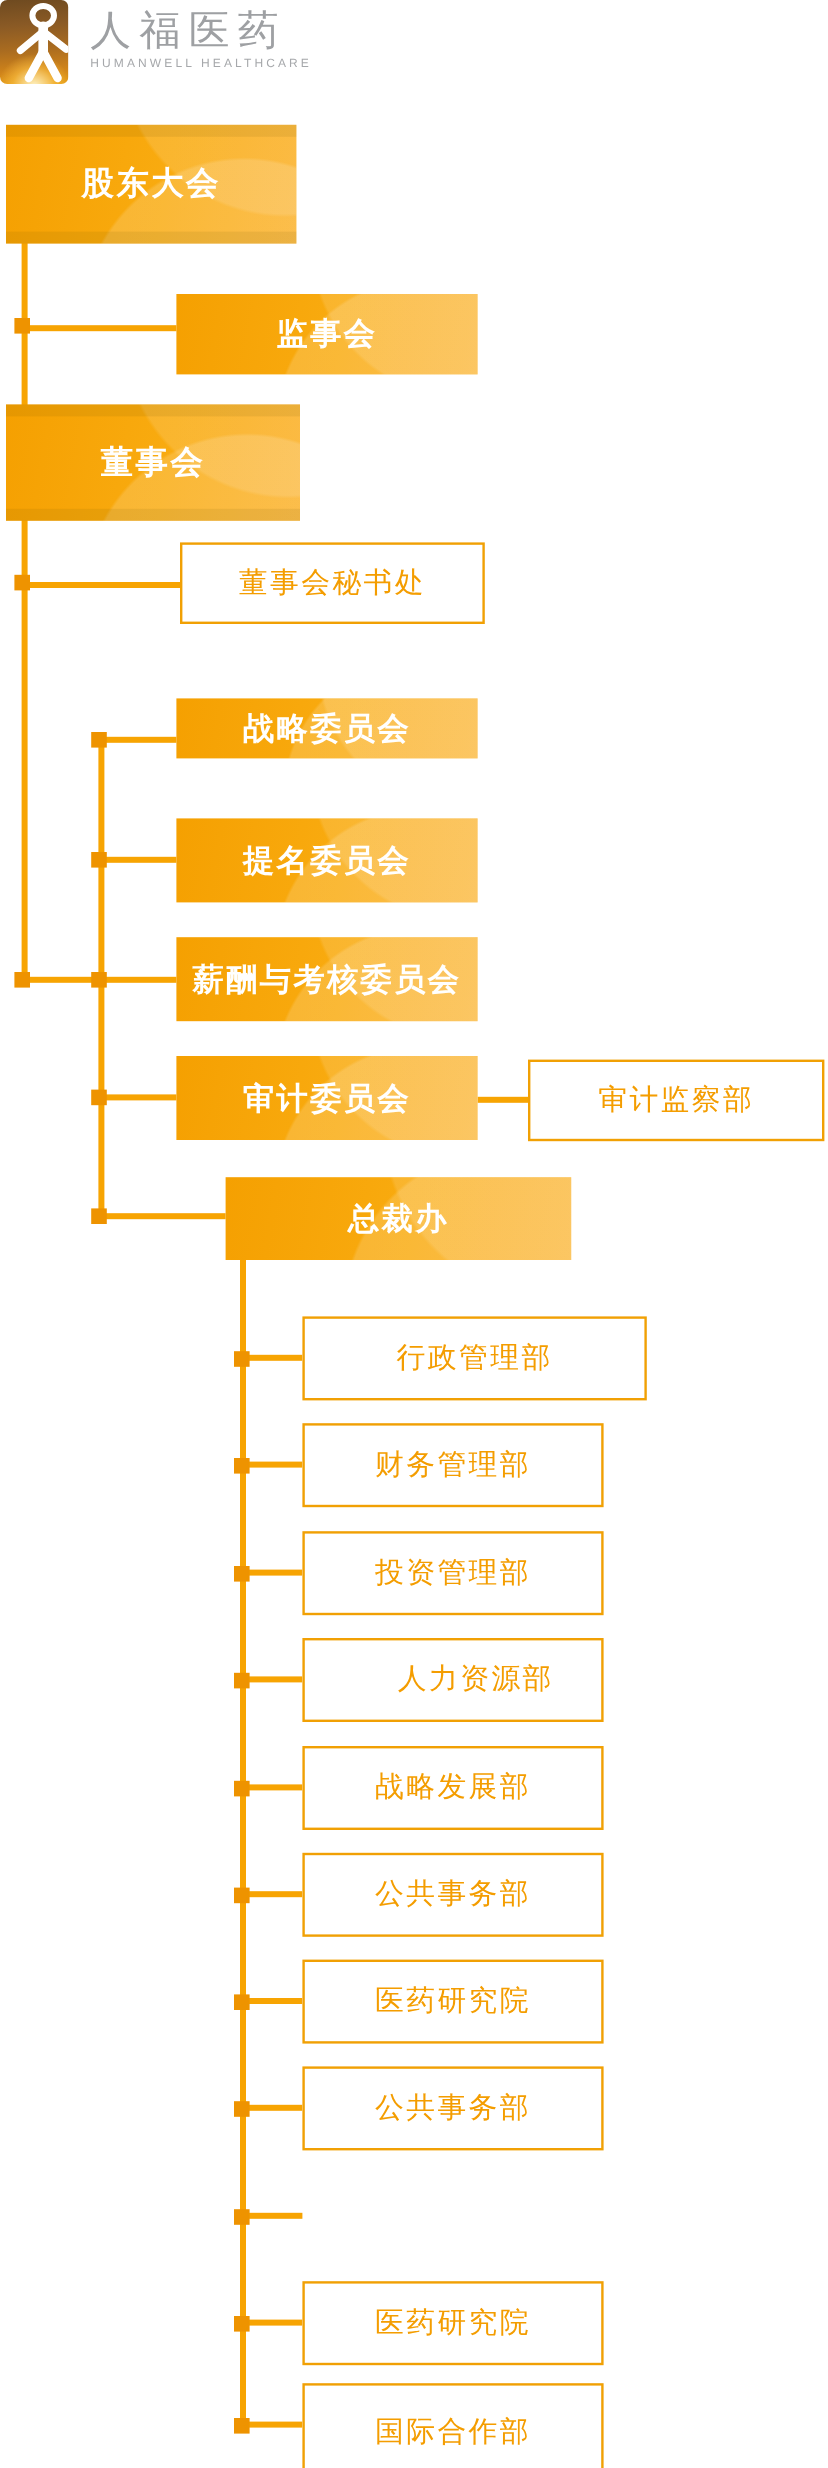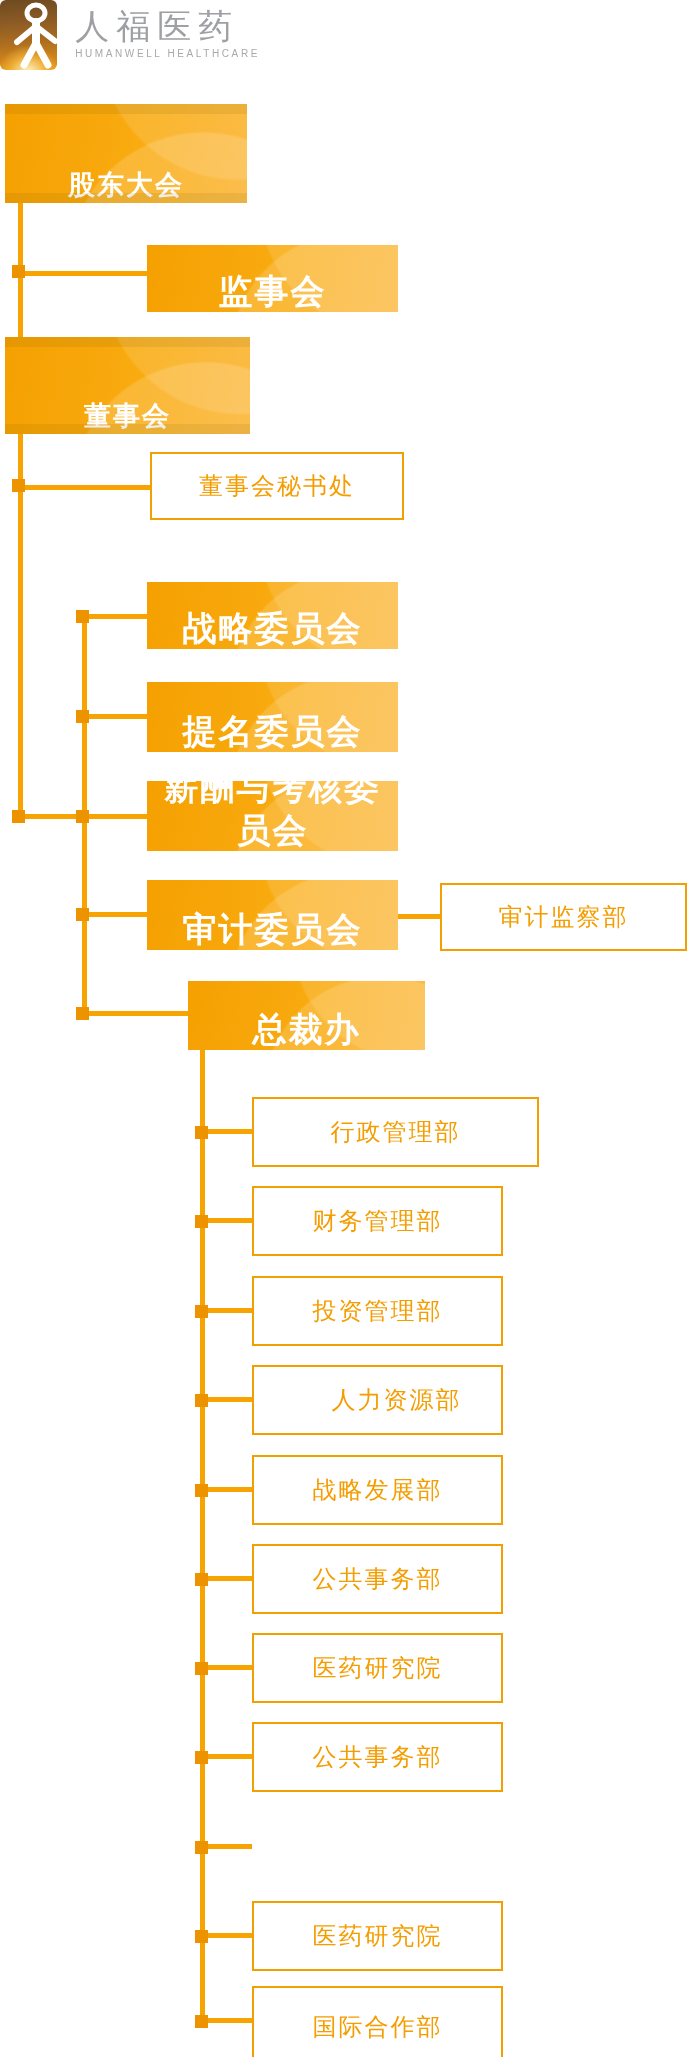--- a/index.html
+++ b/index.html
@@ -23,22 +23,22 @@
   .connector{position:absolute;background:var(--line,#f7a402);}
   .junction{position:absolute;width:13px;height:13px;background:var(--nodesq,#ee9300);}
 
   .node{position:absolute;display:flex;align-items:center;justify-content:center;
         box-sizing:border-box;text-align:center;line-height:1.25;}
   .node.solid,.node.solid-lg{
     color:#ffffff;font-weight:bold;letter-spacing:2px;
     background:
       radial-gradient(circle at 82% 165%, rgba(255,255,255,0.16) 0 52%, rgba(255,255,255,0) 53%),
       radial-gradient(circle at 96% -62%, rgba(255,255,255,0.13) 0 48%, rgba(255,255,255,0) 49%),
-      linear-gradient(100deg,var(--boxA,#f5a001) 0%,var(--boxB,#f9ab10) 55%,var(--boxC,#fbb129) 100%); align-items: flex-end;}
-  .node.solid{font-size:34px;}
+      linear-gradient(100deg,var(--boxA,#f5a001) 0%,var(--boxB,#f9ab10) 55%,var(--boxC,#fbb129) 100%);}
+  .node.solid{font-size:26px;}
   .node.solid-lg{font-size:27px;}
   .node.solid-lg::before,.node.solid-lg::after{content:"";position:absolute;left:0;right:0;height:10px;
     background:rgba(95,75,0,0.10);}
   .node.solid-lg::before{top:0;}
   .node.solid-lg::after{bottom:0;}
   .node.outline{background:#ffffff;border:2px solid var(--oborder,#f1a004);
     color:var(--otext,#f49d00);font-size:24px;letter-spacing:2px;font-weight:normal;}
 </style>
 </head>
 <body>
@@ -109,36 +109,36 @@
       </div>
       <div class="node solid" style="left: 147px; top: 245px; width: 251px; height: 67px;">
         <span>监事会</span>
       </div>
       <div class="node solid-lg" style="left: 5px; top: 337px; width: 245px; height: 97px;">
         <span>董事会</span>
       </div>
       <div class="node outline" style="left: 150px; top: 452px; width: 254px; height: 68px;">
         <span>董事会秘书处</span>
       </div>
-      <div class="node solid" style="left: 147px; top: 582px; width: 251px; height: 67px;">
+      <div class="node solid" style="left: 147px; top: 582px; width: 251px; height: 50px;">
         <span>战略委员会</span>
       </div>
       <div class="node solid" style="left: 147px; top: 682px; width: 251px; height: 70px;">
         <span>提名委员会</span>
       </div>
       <div class="node solid" style="left: 147px; top: 781px; width: 251px; height: 70px;">
         <span>薪酬与考核委员会</span>
       </div>
       <div class="node solid" style="left: 147px; top: 880px; width: 251px; height: 70px;">
         <span>审计委员会</span>
       </div>
       <div class="node outline" style="left: 440px; top: 883px; width: 247px; height: 68px;">
         <span>审计监察部</span>
       </div>
-      <div class="node solid" style="left: 188px; top: 981px; width: 237px; height: 69px;">
+      <div class="node solid" style="left: 188px; top: 981px; width: 288px; height: 69px;">
         <span>总裁办</span>
       </div>
       <div class="node outline" style="left: 252px; top: 1097px; width: 287px; height: 70px;">
         <span>行政管理部</span>
       </div>
       <div class="node outline" style="left: 252px; top: 1186px; width: 251px; height: 70px;">
         <span>财务管理部</span>
       </div>
       <div class="node outline" style="left: 252px; top: 1276px; width: 251px; height: 70px;">
         <span>投资管理部</span>

